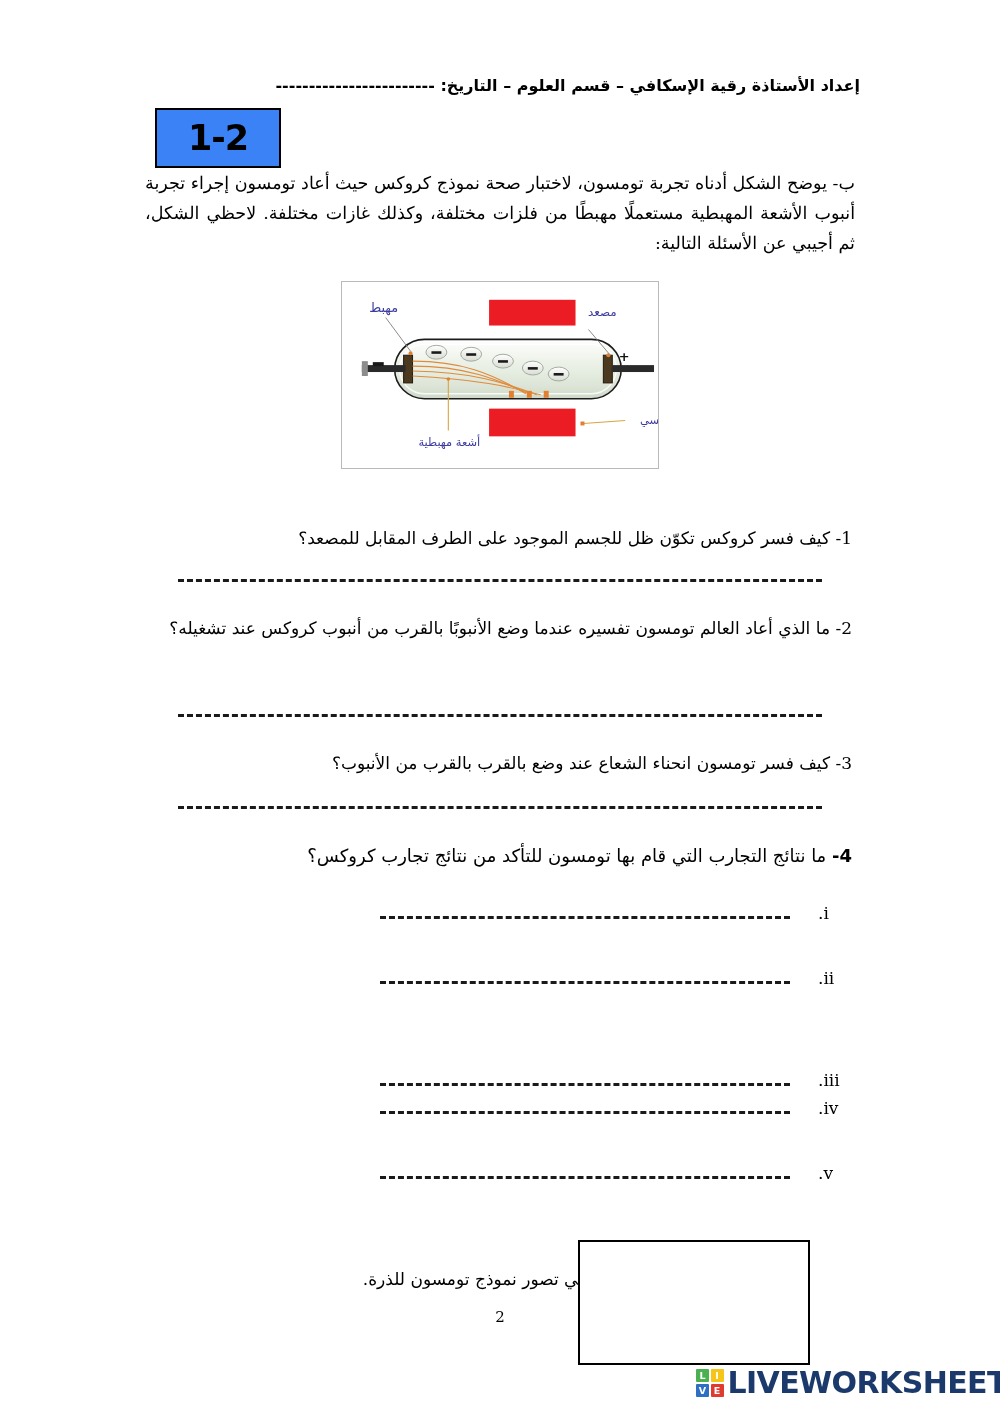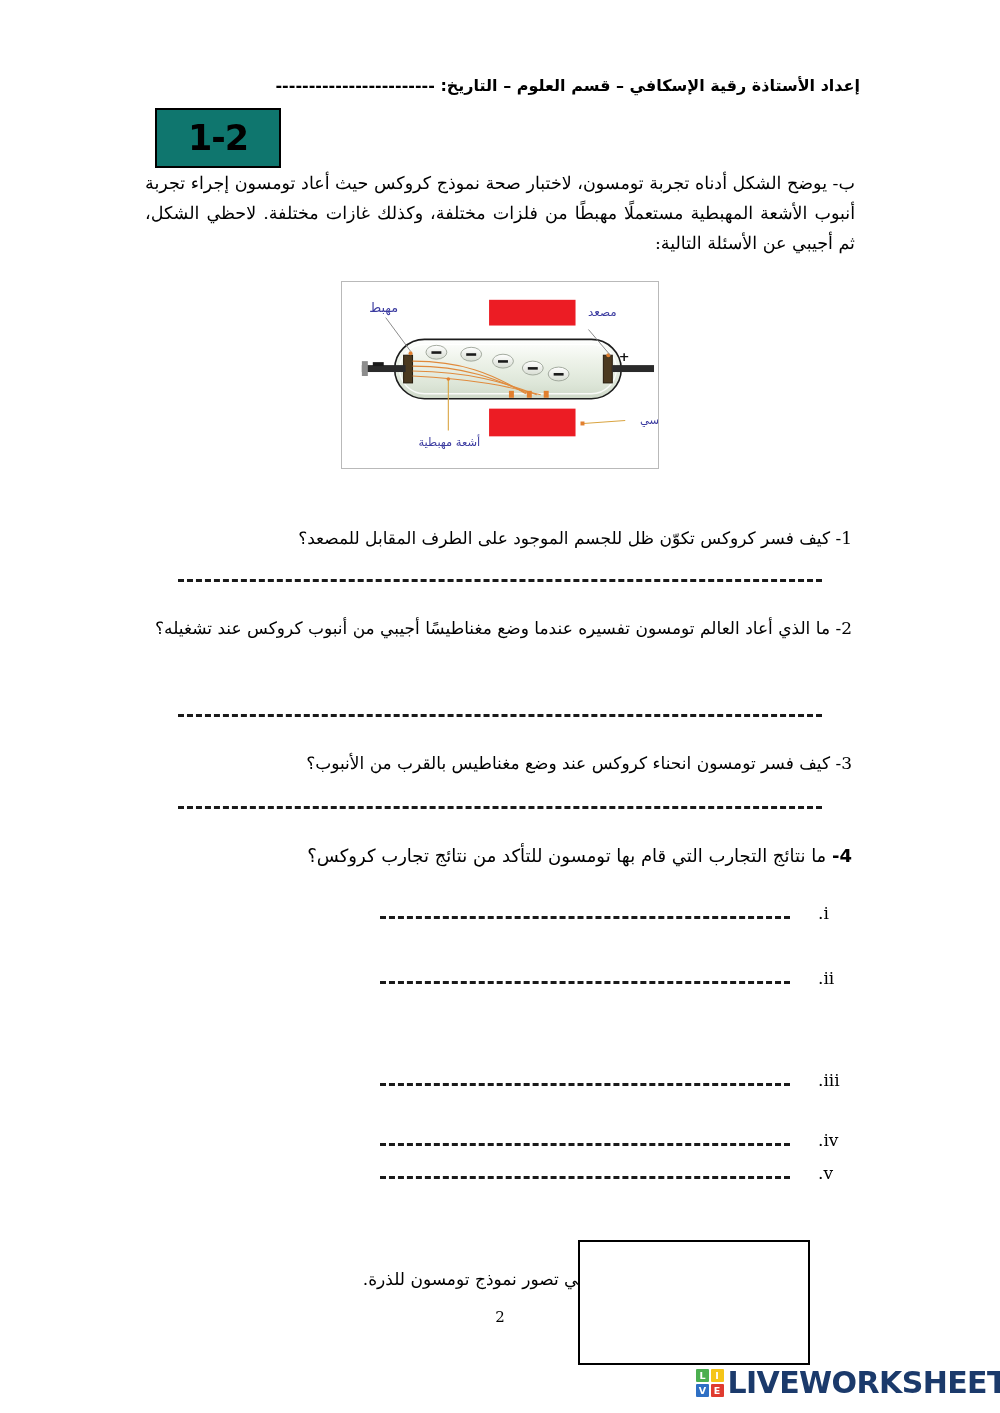--- a/index.html
+++ b/index.html
@@ -40,21 +40,21 @@
     letter-spacing: -0.5px;
   }
 
   .unit-box {
     position: absolute;
     top: 108px;
     left: 155px;
     width: 122px;
     height: 56px;
     border: 2.5px solid #000;
-    background: #0f766e;
+    background: #3b82f6;
     display: flex;
     align-items: center;
     justify-content: center;
   }
   .unit-box span {
     font-size: 35px;
     font-weight: bold;
     font-family: "DejaVu Sans", "Liberation Sans", sans-serif;
     letter-spacing: -1px;
     line-height: 1;
@@ -145,21 +145,21 @@
     position: absolute;
     left: 380px;
     width: 410px;
     top: 13px;
     height: 0;
     border-top: 3px dashed #1a1a1a;
   }
   .li1 { top: 903px; }
   .li2 { top: 968px; padding-left: 29px; }
   .li3 { top: 1070px; }
-  .li4 { top: 1130px; padding-left: 16px; }
+  .li4 { top: 1098px; padding-left: 16px; }
   .li5 { top: 1163px; }
 
   
   .draw-box {
     position: absolute;
     left: 578px;
     top: 1240px;
     width: 232px;
     height: 125px;
     border: 2px solid #000;
@@ -311,24 +311,24 @@
         <text x="262" y="34" font-size="12" fill="#3B3BA0" text-anchor="middle" font-family="DejaVu Sans, sans-serif" direction="rtl">مصعد</text>
         <text x="108" y="166" font-size="11.5" fill="#3B3BA0" text-anchor="middle" font-family="DejaVu Sans, sans-serif" direction="rtl">أشعة مهبطية</text>
         <text x="300" y="144" font-size="11.5" fill="#3B3BA0" text-anchor="end" font-family="DejaVu Sans, sans-serif" direction="rtl">مجال مغناطيسي</text>
       </svg>
     </div>
   </div>
 
   <div class="q q1"><span>1-</span><span> كيف فسر </span><b>كروكس</b><span> تكوّن ظل للجسم الموجود على الطرف المقابل للمصعد؟</span></div>
   <div class="rule full r1"></div>
 
-  <div class="q q2"><span>2-</span><span> ما الذي أعاد العالم </span><b>تومسون</b><span> تفسيره عندما وضع مغناطيسًا أجيبي من أنبوب </span><b>كروكس</b><span> عند تشغيله؟</span></div>
+  <div class="q q2"><span>2-</span><span> ما الذي أعاد العالم </span><b>تومسون</b><span> تفسيره عندما وضع الأنبوبًا بالقرب من أنبوب </span><b>كروكس</b><span> عند تشغيله؟</span></div>
   <div class="rule full r2"></div>
 
-  <div class="q q3"><span>3-</span><span> كيف فسر </span><b>تومسون</b><span> انحناء كروكس عند وضع مغناطيس بالقرب من الأنبوب؟</span></div>
+  <div class="q q3"><span>3-</span><span> كيف فسر </span><b>تومسون</b><span> انحناء الشعاع عند وضع بالقرب بالقرب من الأنبوب؟</span></div>
   <div class="rule full r3"></div>
 
   <div class="q q4 allbold"><span>4-</span><b> ما نتائج التجارب التي قام بها </b><b>تومسون</b><b> للتأكد من نتائج تجارب </b><b>كروكس؟</b></div>
 
   <div class="roman-row li1">
     <span class="roman-label">.i</span>
     <span class="roman-rule"></span>
   </div>
   <div class="roman-row li2">
     <span class="roman-label">.ii</span>

